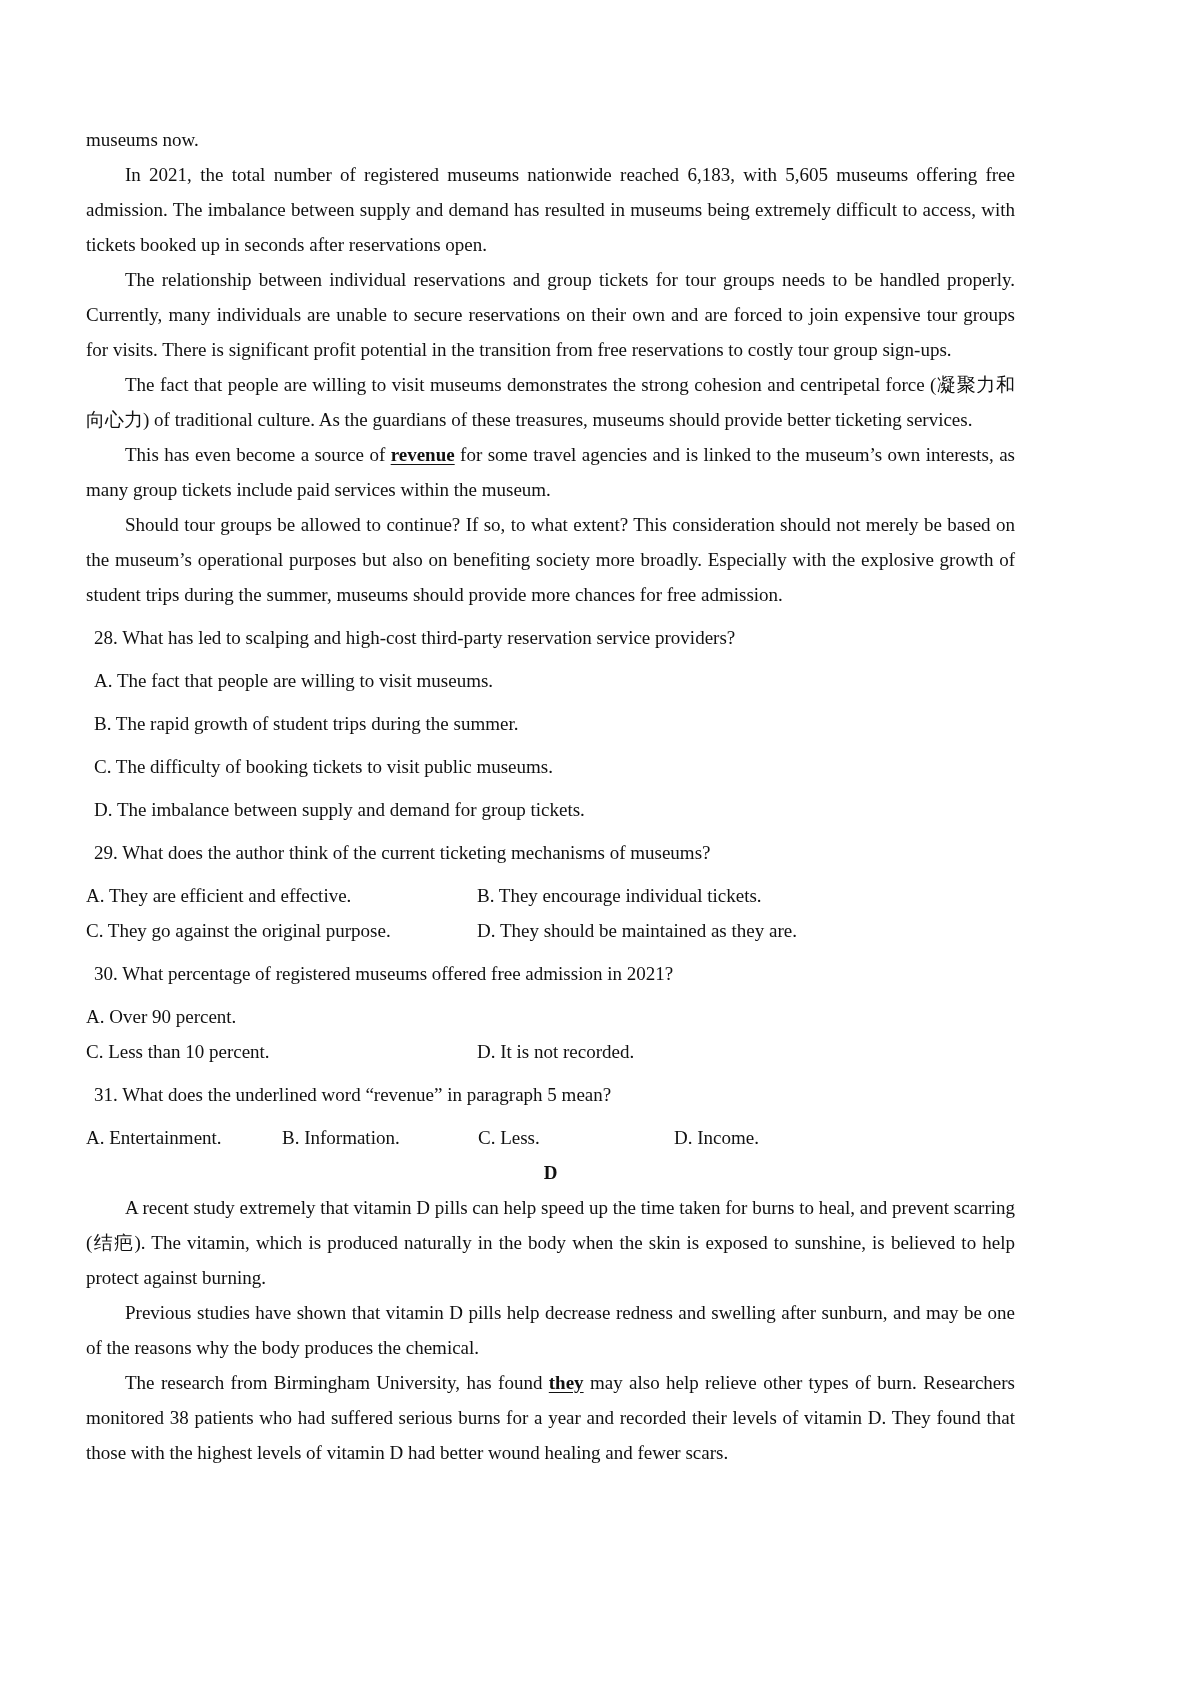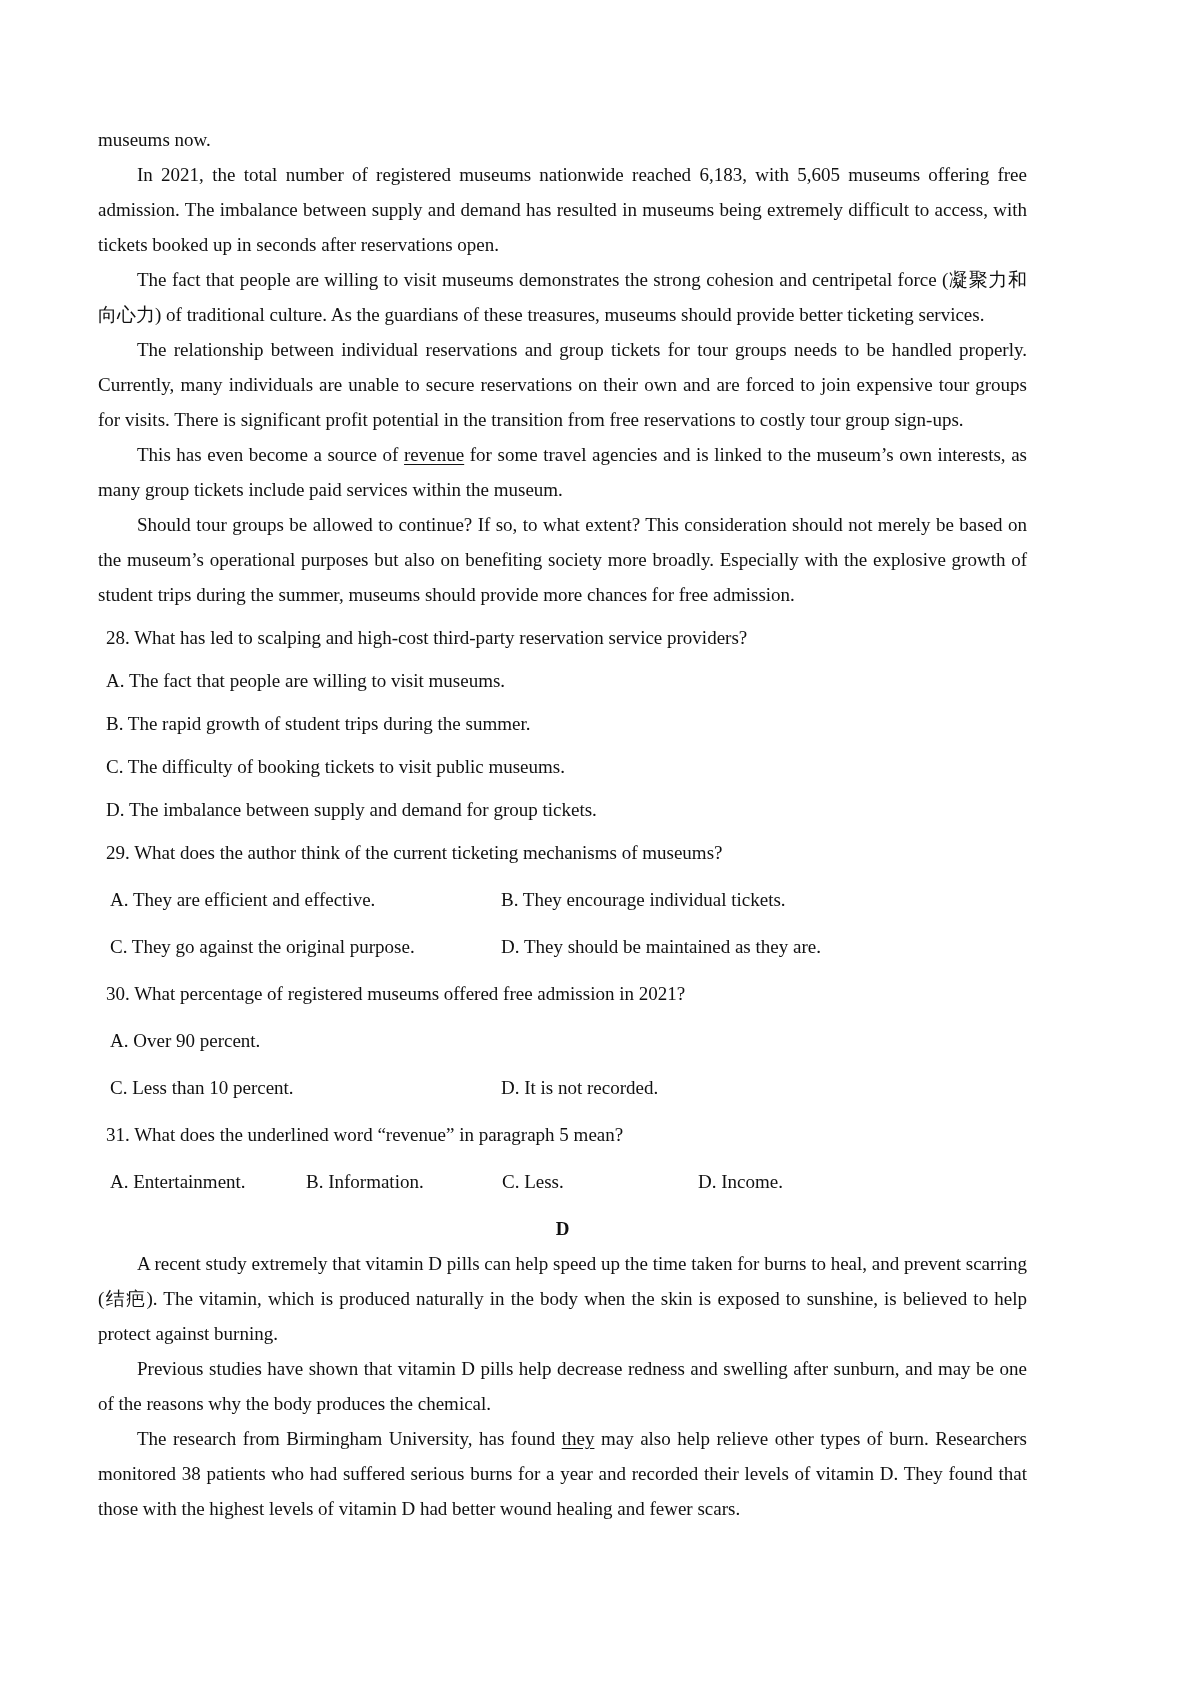--- a/index.html
+++ b/index.html
@@ -10,65 +10,65 @@
   body {
     width: 1200px;
     height: 1698px;
     position: relative;
     overflow: hidden;
     font-family: "Liberation Serif", "DejaVu Serif", serif;
     color: #111111;
   }
   .page {
     position: absolute;
-    left: 98px;
+    left: 86px;
     top: 122px;
     width: 929px;
     font-size: 19px;
     line-height: 35px;
   }
   .para {
     margin: 0;
     text-align: justify;
     text-indent: 39px;
   }
   .para.noindent {
     text-indent: 0;
   }
   .line {
     margin: 8px;
     white-space: nowrap;
   }
   .uword {
-    font-weight: normal;
+    font-weight: bold;
     text-decoration: underline;
     text-underline-offset: 3px;
   }
   .opts {
     display: flex;
-    margin: 12px;
+    margin: 0;
     white-space: nowrap;
   }
   .opts.two .opt { width: 391px; }
   .opts.four .opt { width: 196px; }
   .section-title {
     text-align: center;
     font-weight: bold;
     margin: 0;
   }
 </style>
 </head>
 <body>
 
 <div class="page">
 
   <p class="para noindent">museums now.</p>
   <p class="para">In 2021, the total number of registered museums nationwide reached 6,183, with 5,605 museums offering free admission. The imbalance between supply and demand has resulted in museums being extremely difficult to access, with tickets booked up in seconds after reservations open.</p>
+  <p class="para">The relationship between individual reservations and group tickets for tour groups needs to be handled properly. Currently, many individuals are unable to secure reservations on their own and are forced to join expensive tour groups for visits. There is significant profit potential in the transition from free reservations to costly tour group sign-ups.</p>
   <p class="para">The fact that people are willing to visit museums demonstrates the strong cohesion and centripetal force (凝聚力和向心力) of traditional culture. As the guardians of these treasures, museums should provide better ticketing services.</p>
-  <p class="para">The relationship between individual reservations and group tickets for tour groups needs to be handled properly. Currently, many individuals are unable to secure reservations on their own and are forced to join expensive tour groups for visits. There is significant profit potential in the transition from free reservations to costly tour group sign-ups.</p>
   <p class="para"><span>This has even become a source of </span><span class="uword">revenue</span><span> for some travel agencies and is linked to the museum’s own interests, as many group tickets include paid services within the museum.</span></p>
   <p class="para">Should tour groups be allowed to continue? If so, to what extent? This consideration should not merely be based on the museum’s operational purposes but also on benefiting society more broadly. Especially with the explosive growth of student trips during the summer, museums should provide more chances for free admission.</p>
 
   <div>
     <p class="line">28. What has led to scalping and high-cost third-party reservation service providers?</p>
     <p class="line">A. The fact that people are willing to visit museums.</p>
     <p class="line">B. The rapid growth of student trips during the summer.</p>
     <p class="line">C. The difficulty of booking tickets to visit public museums.</p>
     <p class="line">D. The imbalance between supply and demand for group tickets.</p>
   </div>

